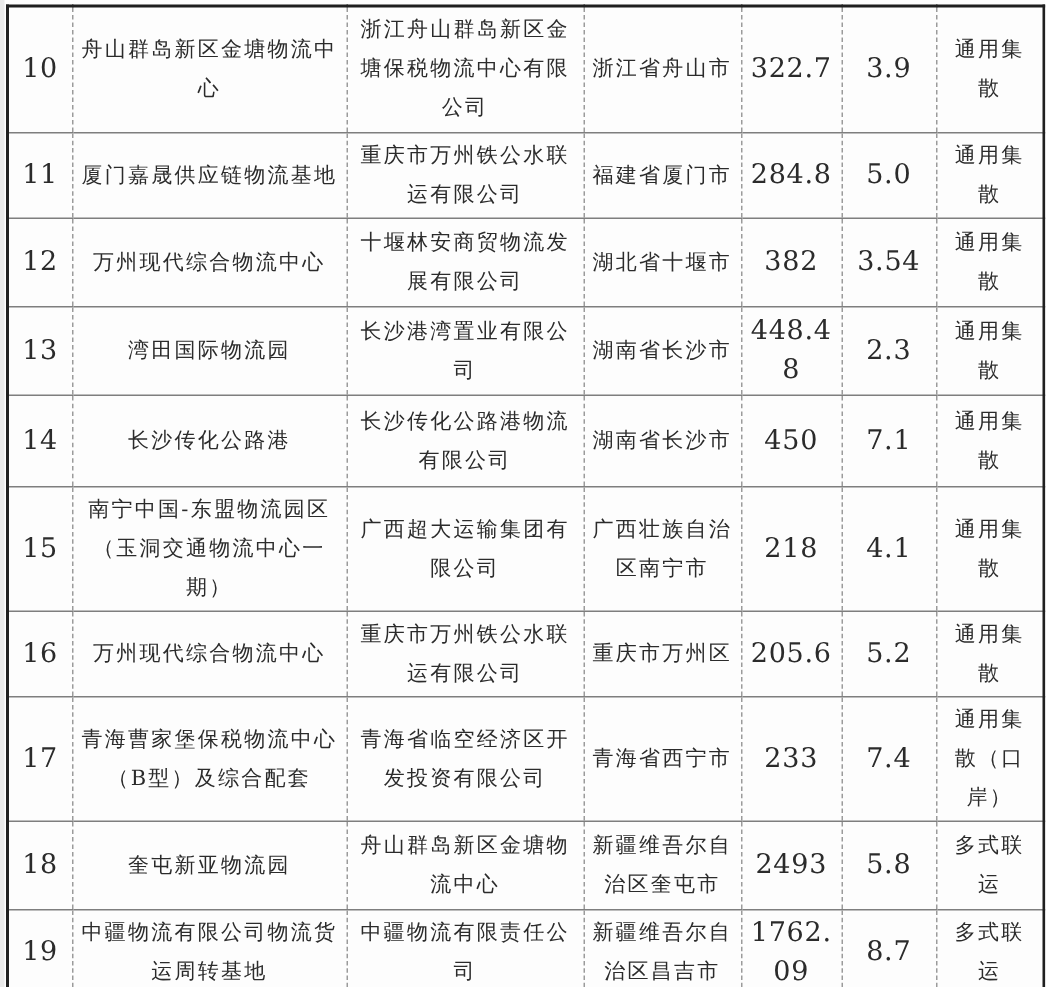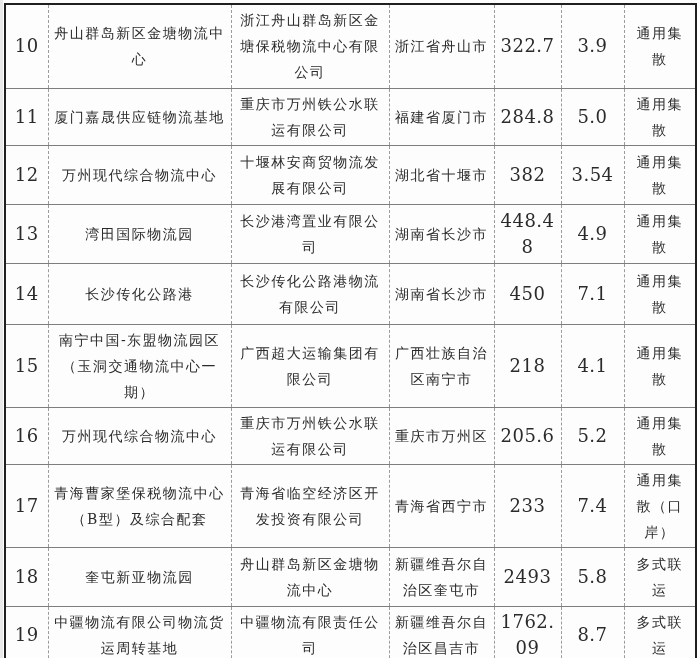--- a/index.html
+++ b/index.html
@@ -104,21 +104,21 @@
           <td class="num">382</td>
           <td class="num">3.54</td>
           <td>通用集散</td>
         </tr>
         <tr>
           <td class="num">13</td>
           <td>湾田国际物流园</td>
           <td>长沙港湾置业有限公司</td>
           <td>湖南省长沙市</td>
           <td class="num">448.48</td>
-          <td class="num">4.9</td>
+          <td class="num">2.3</td>
           <td>通用集散</td>
         </tr>
         <tr>
           <td class="num">14</td>
           <td>长沙传化公路港</td>
           <td>长沙传化公路港物流有限公司</td>
           <td>湖南省长沙市</td>
           <td class="num">450</td>
           <td class="num">7.1</td>
           <td>通用集散</td>

